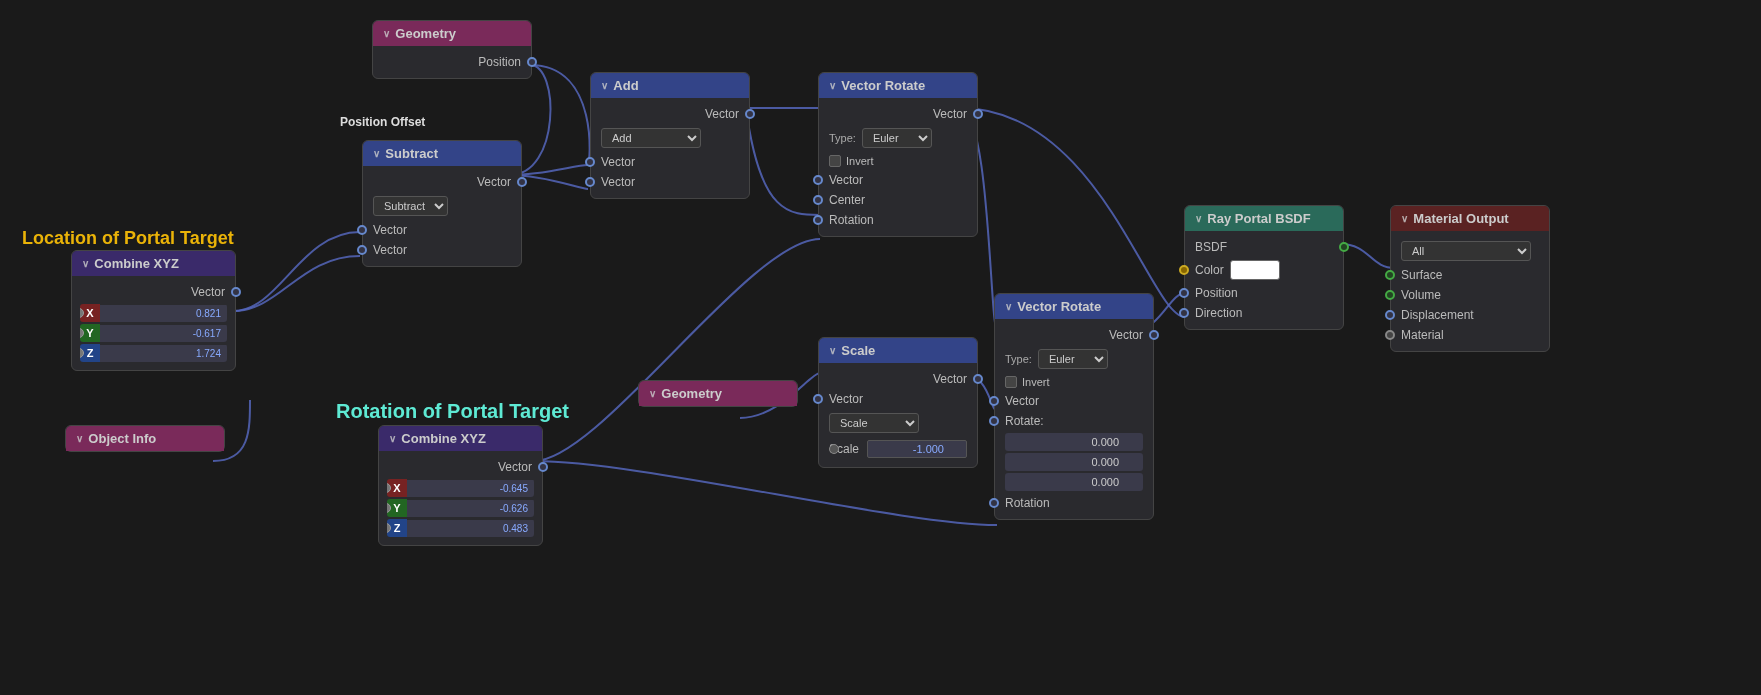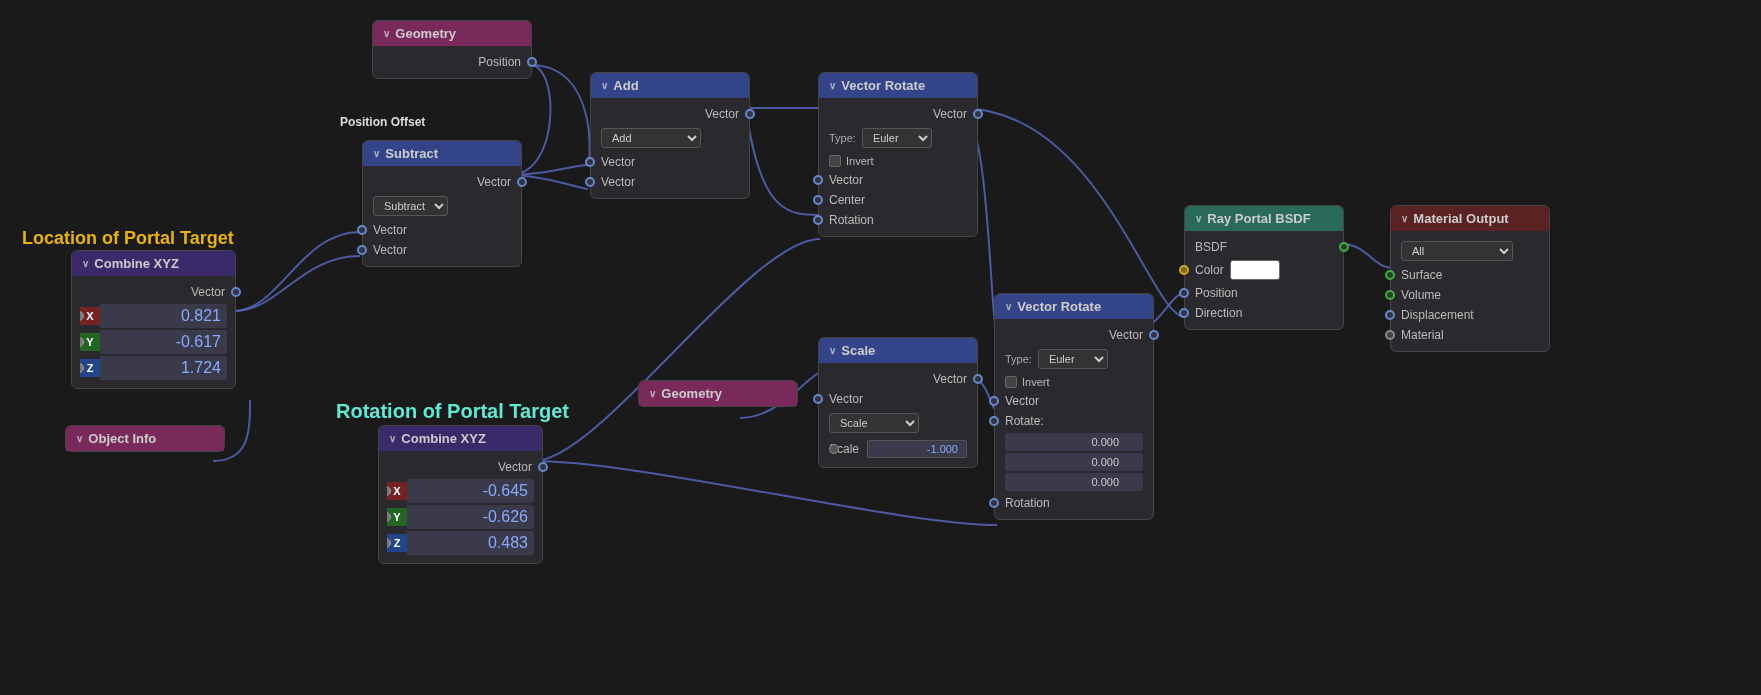--- a/index.html
+++ b/index.html
@@ -120,21 +120,21 @@
     }
 
     .xyz-label.x { background: #772222; }
     .xyz-label.y { background: #226622; }
     .xyz-label.z { background: #224488; }
 
     .xyz-value {
       flex: 1;
       background: #3a3a4a;
       color: #8af;
-      font-size: 16px;
+      font-size: 10px;
       padding: 3px 6px;
       text-align: right;
     }
 
     .center-value {
       background: #3a3a4a;
       color: #ccc;
       font-size: 11px;
       padding: 3px 24px;
       border-radius: 3px;
@@ -200,21 +200,21 @@
       align-items: center;
       gap: 4px;
       padding: 3px 10px;
     }
 
     .scale-field {
       background: #3a3a4a;
       border: 1px solid #555;
       color: #8af;
       font-size: 11px;
-      padding: 2px 8px;
+      padding: 2px 22px;
       border-radius: 2px;
       flex: 1;
       text-align: right;
     }
   </style>
 </head>
 <body>
 
 <svg class="connections" xmlns="http://www.w3.org/2000/svg">
 
@@ -520,21 +520,21 @@
   </div>
 </div>
 
 <div class="node" style="left:1390px; top:205px; width:155px;">
   <div class="node-header hdr-dark-red">
     <span class="chevron">∨</span>
     <span>Material Output</span>
   </div>
   <div class="node-body">
     <div class="dropdown-row">
-      <select class="dropdown" style="width:112px;">
+      <select class="dropdown" style="width:130px;">
         <option>All</option>
       </select>
     </div>
     <div class="node-row">
       <div class="socket socket-left socket-green"></div>
       <span class="node-label">Surface</span>
     </div>
     <div class="node-row">
       <div class="socket socket-left socket-green"></div>
       <span class="node-label">Volume</span>

